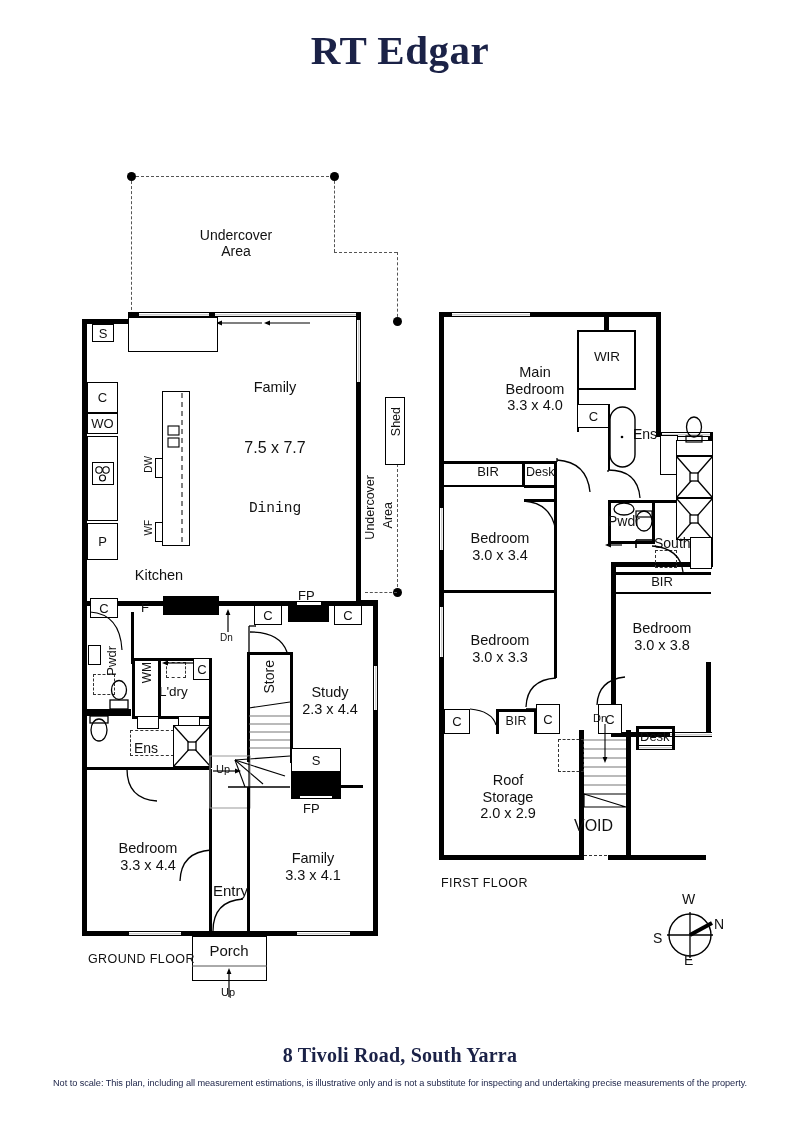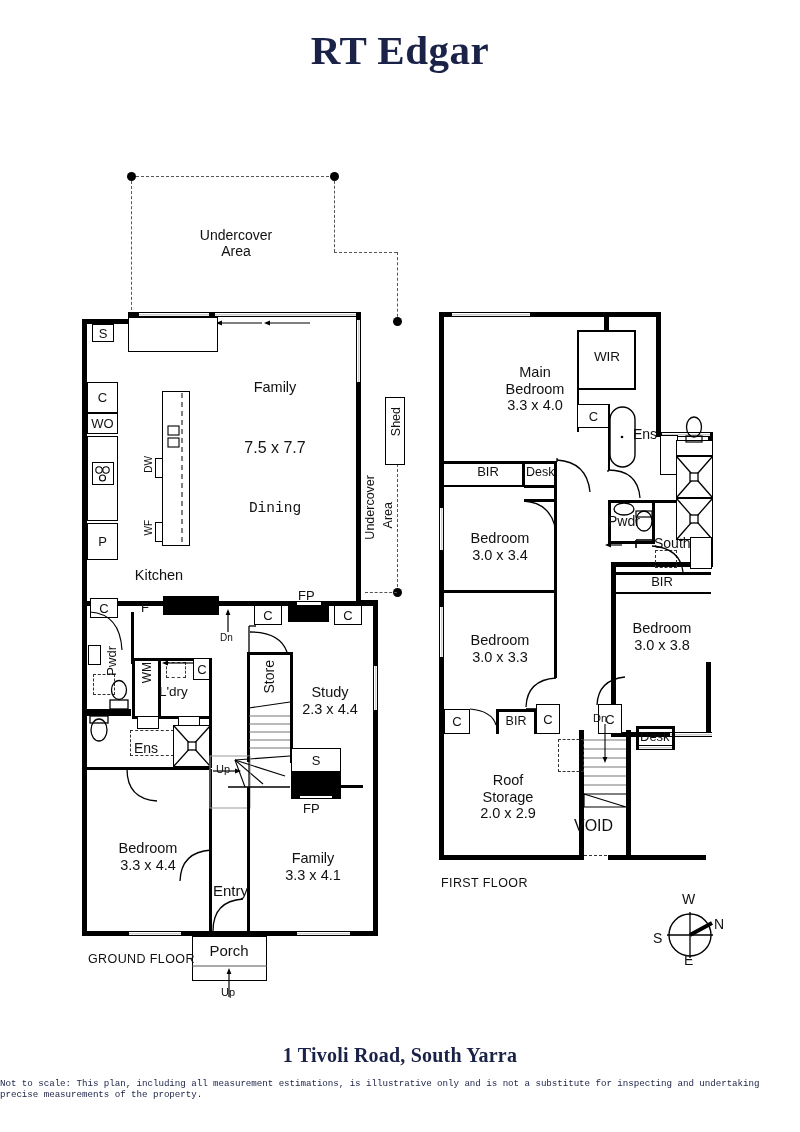--- a/index.html
+++ b/index.html
@@ -18,22 +18,22 @@
     font-size:41px;font-weight:700;letter-spacing:.5px;color:#1b2247;
   }
 
   
   .addr{
     position:absolute;left:0;top:1044px;width:800px;text-align:center;
     font-family:"Liberation Serif", serif;
     font-size:20px;font-weight:700;color:#1b2247;letter-spacing:.2px;
   }
   .disclaimer{
-    position:absolute;left:0;top:1078px;width:800px;
-    font-family:Liberation Mono, monospace;
+    position:absolute;left:0;top:1078px;width:800px;text-align:center;
+    font-family:Liberation Sans, sans-serif;
     font-size:9.2px;color:#1b2247;letter-spacing:-.05px;
   }
 
   
   .plan{position:absolute;margin-top:12px;}
   .w{position:absolute;background:#000;}           
   .iw{position:absolute;background:#000;}          
   .box{position:absolute;border:1.6px solid #000;background:#fff;box-sizing:border-box;}
   .boxthin{position:absolute;border:1.2px solid #000;background:#fff;box-sizing:border-box;}
   .fill{position:absolute;background:#000;}
@@ -500,16 +500,16 @@
       <line x1="50" y1="22" x2="50" y2="68" stroke="#000" stroke-width="1.3"></line>
       <line x1="27" y1="45" x2="73" y2="45" stroke="#000" stroke-width="1.3"></line>
       <line x1="50" y1="45" x2="72" y2="33" stroke="#000" stroke-width="4"></line>
     </svg>
     <div class="sm" style="left:42px;top:1px;font-size:14px;">W</div>
     <div class="sm" style="left:74px;top:26px;font-size:14px;">N</div>
     <div class="sm" style="left:13px;top:40px;font-size:14px;">S</div>
     <div class="sm" style="left:44px;top:62px;font-size:14px;">E</div>
   </div>
 
-  <div class="addr">1 Tivoli Road, South Yarra</div>
+  <div class="addr">8 Tivoli Road, South Yarra</div>
   <div class="disclaimer">Not to scale: This plan, including all measurement estimations, is illustrative only and is not a substitute for inspecting and undertaking precise measurements of the property.</div>
 
 </div>
 
 </body></html>

